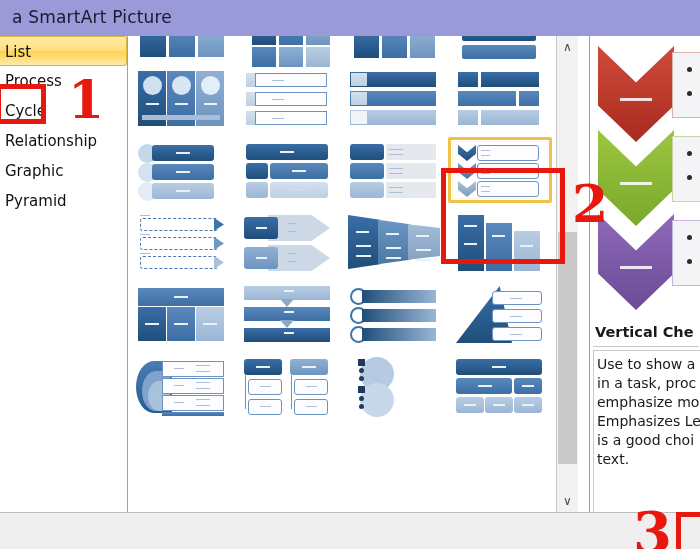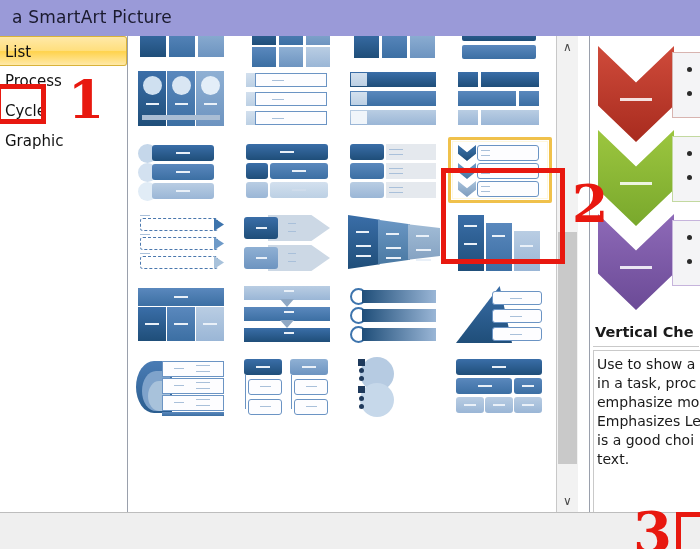--- a/index.html
+++ b/index.html
@@ -150,21 +150,27 @@
     <div class="cat selected">
       <span>List</span>
     </div>
     <div class="cat">
       <span>Process</span>
     </div>
     <div class="cat">
       <span>Cycle</span>
     </div>
     <div class="cat">
+      <span>Relationship</span>
+    </div>
+    <div class="cat">
       <span>Graphic</span>
+    </div>
+    <div class="cat">
+      <span>Pyramid</span>
     </div>
   </div>
 
   <div id="gallery">
     <div id="grid">
 
       <div class="grow">
         <div class="gcell">
           <div class="thumb">
             <div class="bx d1" style="left:4px;top:34px;width:26px;height:28px;border-radius:2px 2px 0 0"></div>

